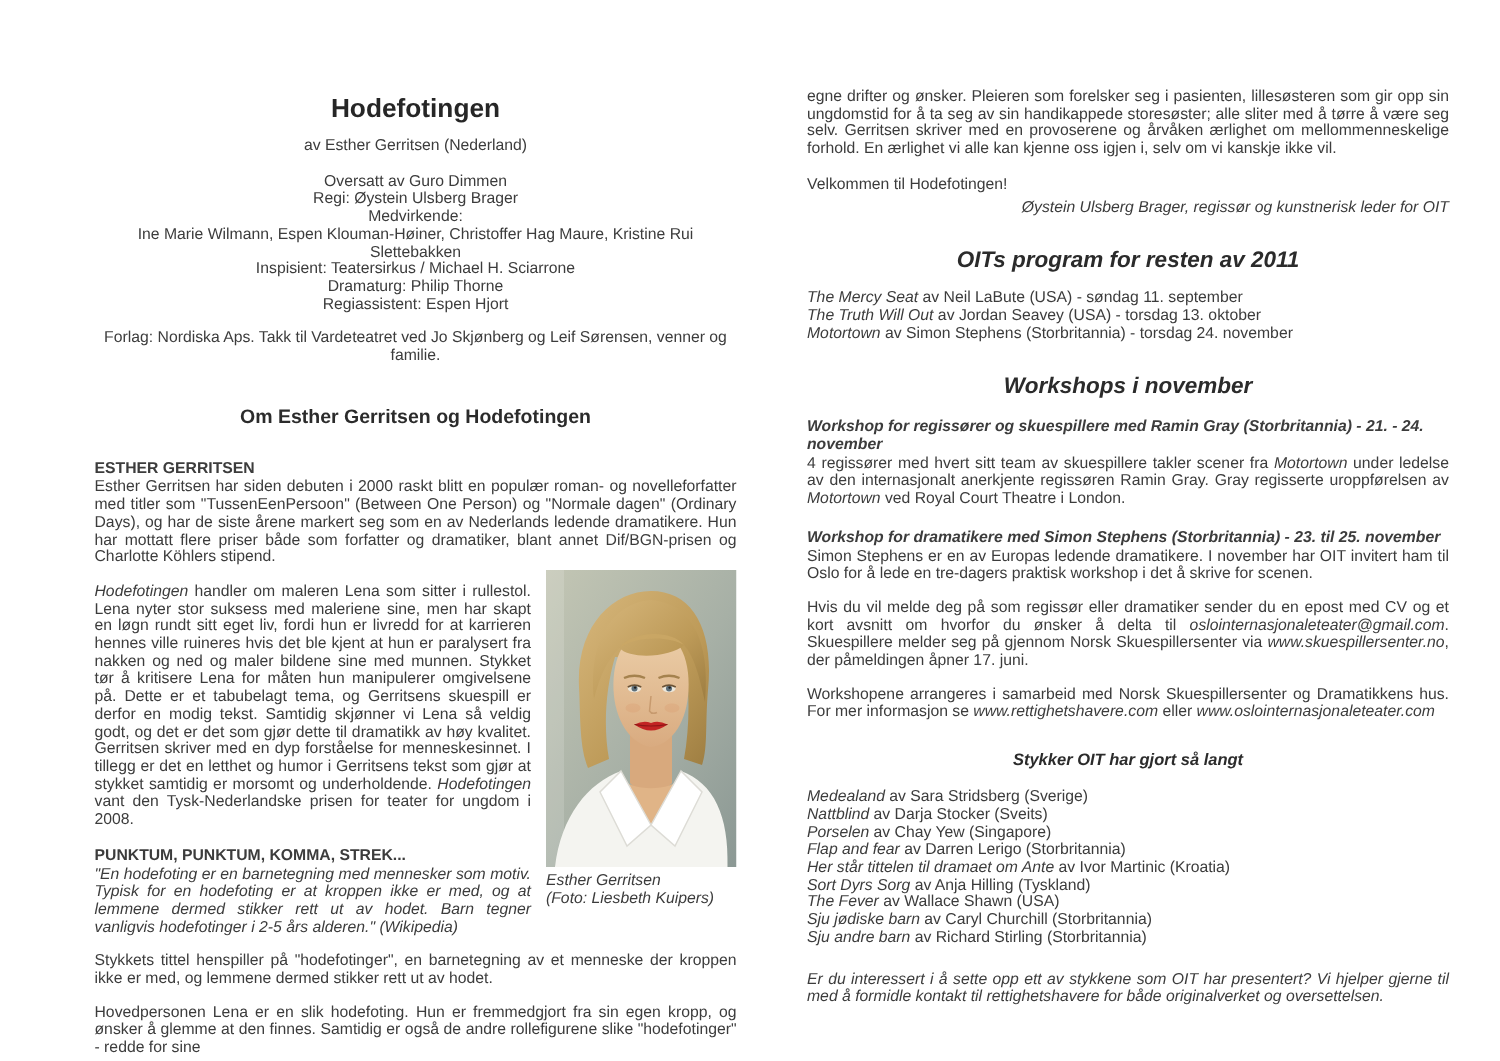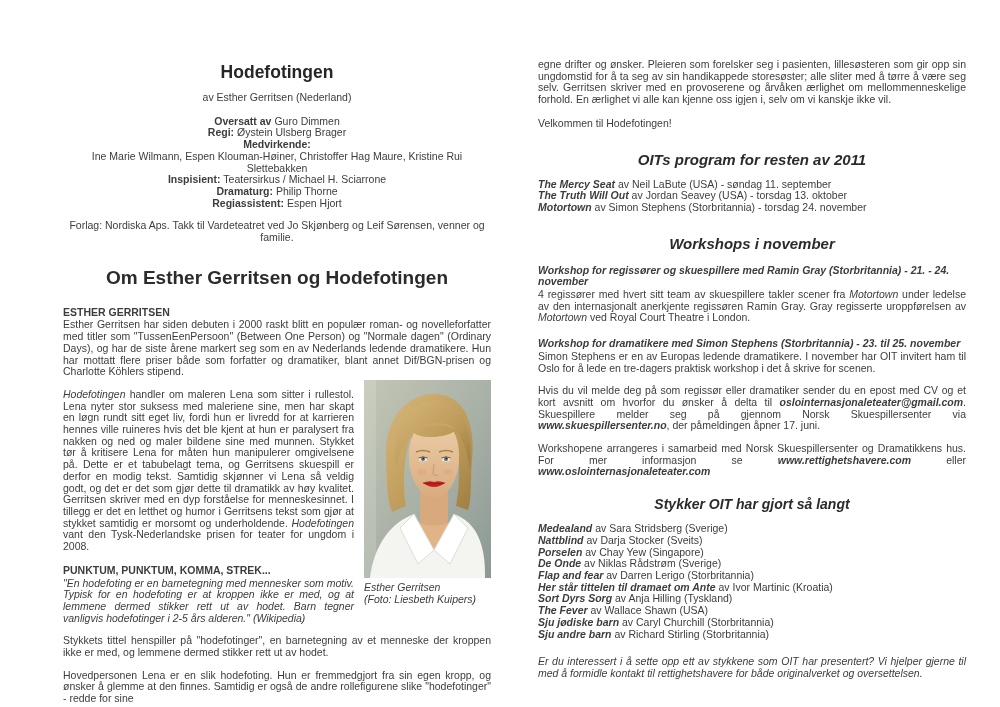--- a/index.html
+++ b/index.html
@@ -13,36 +13,36 @@
 
   p { text-align:justify; margin-top:11px; }
   p.tight { margin-top:1px; }
 
   .title { font-size:17.5px; line-height:20px; font-weight:bold; text-align:center; color:#262626; margin-top:6px; }
   .byline { text-align:center; margin-top:10px; }
   .credits { text-align:center; margin-top:12px; }
   .credits div { line-height:11.7px; }
   .publisher { text-align:center; margin-top:11px; }
 
-  .sec-heading { font-size:19px; line-height:15px; font-weight:bold; text-align:center; color:#2b2b2b; margin-top:26px; }
+  .sec-heading { font-size:13px; line-height:15px; font-weight:bold; text-align:center; color:#2b2b2b; margin-top:26px; }
   .run-head { font-weight:bold; margin-top:22px; }
   .run-head.close { margin-top:12px; }
 
   .i { font-style:italic; }
-  .b { font-weight:bold; }
+  .b { font-weight:normal; }
   .clear { clear:both; }
 
   figure.photo-fig { float:right; width:127px; margin:2px 0 3px 10px; }
   figure.photo-fig svg { display:block; width:127px; height:198px; }
   .cap { font-style:italic; line-height:12px; margin-top:3px; }
 
   .welcome { margin-top:12px; }
   .signature { font-style:italic; text-align:right; margin-top:3px; }
   .r-heading { font-size:15px; line-height:15px; font-weight:bold; font-style:italic; text-align:center; color:#2b2b2b; margin-top:22px; }
-  .r-heading.small { font-size:14px; line-height:13px; margin-top:20px; }
+  .r-heading.small { font-size:11px; line-height:13px; margin-top:20px; }
   .list { margin-top:12px; }
   .list > div { line-height:11.7px; }
   .ws-title { font-weight:bold; font-style:italic; margin-top:14px; }
   .rights { font-style:italic; margin-top:16px; }
 </style>
 </head>
 <body>
 
 <div class="page">
 
@@ -135,20 +135,21 @@
 
     <p>Stykkets tittel henspiller på "hodefotinger", en barnetegning av et menneske der kroppen ikke er med, og lemmene dermed stikker rett ut av hodet.</p>
 
     <p class="clear">Hovedpersonen Lena er en slik hodefoting. Hun er fremmedgjort fra sin egen kropp, og ønsker å glemme at den finnes. Samtidig er også de andre rollefigurene slike "hodefotinger" - redde for sine</p>
   </div>
 
   <div class="col col-right">
     <p class="tight">egne drifter og ønsker. Pleieren som forelsker seg i pasienten, lillesøsteren som gir opp sin ungdomstid for å ta seg av sin handikappede storesøster; alle sliter med å tørre å være seg selv. Gerritsen skriver med en provoserene og årvåken ærlighet om mellommenneskelige forhold. En ærlighet vi alle kan kjenne oss igjen i, selv om vi kanskje ikke vil.</p>
 
     <div class="welcome">Velkommen til Hodefotingen!</div>
+    <div class="signature">Øystein Ulsberg Brager, regissør og kunstnerisk leder for OIT</div>
 
     <div class="r-heading">OITs program for resten av 2011</div>
     <div class="list">
       <div><span class="b i">The Mercy Seat</span><span> av Neil LaBute (USA) - søndag 11. september</span></div>
       <div><span class="b i">The Truth Will Out</span><span> av Jordan Seavey (USA) - torsdag 13. oktober</span></div>
       <div><span class="b i">Motortown</span><span> av Simon Stephens (Storbritannia) - torsdag 24. november</span></div>
     </div>
 
     <div class="r-heading">Workshops i november</div>
 
@@ -159,21 +160,20 @@
     <p class="tight"><span>Simon Stephens er en av Europas ledende dramatikere. I november har OIT invitert ham til Oslo for å lede en tre-dagers praktisk workshop i det å skrive for scenen.</span></p>
 
     <p><span>Hvis du vil melde deg på som regissør eller dramatiker sender du en epost med CV og et kort avsnitt om hvorfor du ønsker å delta til </span><span class="b i">oslointernasjonaleteater@gmail.com</span><span>. Skuespillere melder seg på gjennom Norsk Skuespillersenter via </span><span class="b i">www.skuespillersenter.no</span><span>, der påmeldingen åpner 17. juni.</span></p>
     <p><span>Workshopene arrangeres i samarbeid med Norsk Skuespillersenter og Dramatikkens hus. For mer informasjon se </span><span class="b i">www.rettighetshavere.com</span><span> eller </span><span class="b i">www.oslointernasjonaleteater.com</span></p>
 
     <div class="r-heading small">Stykker OIT har gjort så langt</div>
     <div class="list">
       <div><span class="b i">Medealand</span><span> av Sara Stridsberg (Sverige)</span></div>
       <div><span class="b i">Nattblind</span><span> av Darja Stocker (Sveits)</span></div>
       <div><span class="b i">Porselen</span><span> av Chay Yew (Singapore)</span></div>
-      <div><span class="b i">De Onde</span><span> av Niklas Rådstrøm (Sverige)</span></div>
       <div><span class="b i">Flap and fear</span><span> av Darren Lerigo (Storbritannia)</span></div>
       <div><span class="b i">Her står tittelen til dramaet om Ante</span><span> av Ivor Martinic (Kroatia)</span></div>
       <div><span class="b i">Sort Dyrs Sorg</span><span> av Anja Hilling (Tyskland)</span></div>
       <div><span class="b i">The Fever</span><span> av Wallace Shawn (USA)</span></div>
       <div><span class="b i">Sju jødiske barn</span><span> av Caryl Churchill (Storbritannia)</span></div>
       <div><span class="b i">Sju andre barn</span><span> av Richard Stirling (Storbritannia)</span></div>
     </div>
 
     <p class="rights">Er du interessert i å sette opp ett av stykkene som OIT har presentert? Vi hjelper gjerne til med å formidle kontakt til rettighetshavere for både originalverket og oversettelsen.</p>
   </div>

